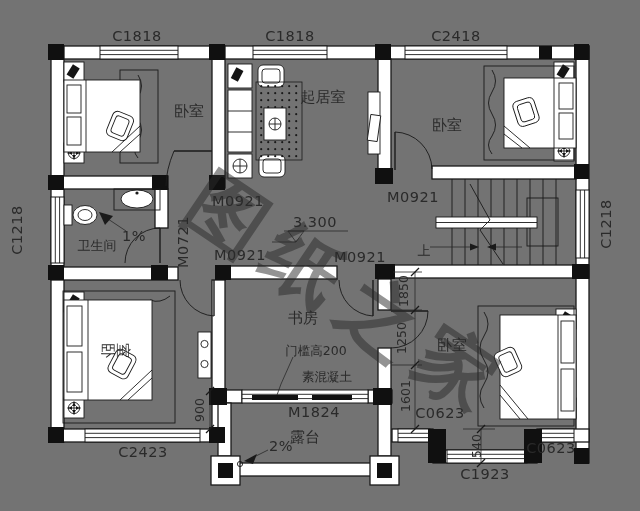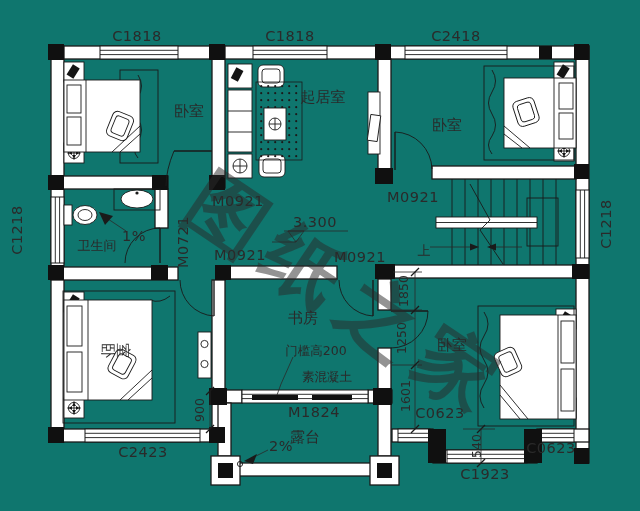--- a/index.html
+++ b/index.html
@@ -1,16 +1,16 @@
 <!DOCTYPE html>
 <html><head>
 <meta charset="utf-8">
 <style>
   html,body{margin:0;padding:0;background:#ffffff;}
-  .stage{width:640px;height:511px;position:relative;background:#0f766e;overflow:hidden;text-align:center;}
+  .stage{width:640px;height:511px;position:relative;background:#737373;overflow:hidden;text-align:center;}
   svg{display:block;}
   text{font-family:"DejaVu Sans","Liberation Sans",sans-serif;fill:#2a2a2a;}
   .wall{fill:#ffffff;stroke:#1a1a1a;stroke-width:1.3;}
   .win{fill:#ffffff;stroke:#1a1a1a;stroke-width:1;}
   .col{fill:#101010;stroke:none;}
   .thin{fill:none;stroke:#1a1a1a;stroke-width:0.9;}
   .furn{fill:#ffffff;stroke:#1a1a1a;stroke-width:0.9;}
   .dim{stroke:#2a2a2a;stroke-width:0.8;fill:none;}
   .tick{stroke:#1a1a1a;stroke-width:1.2;}
   .lbl{font-size:14.5px;letter-spacing:0.5px;}

